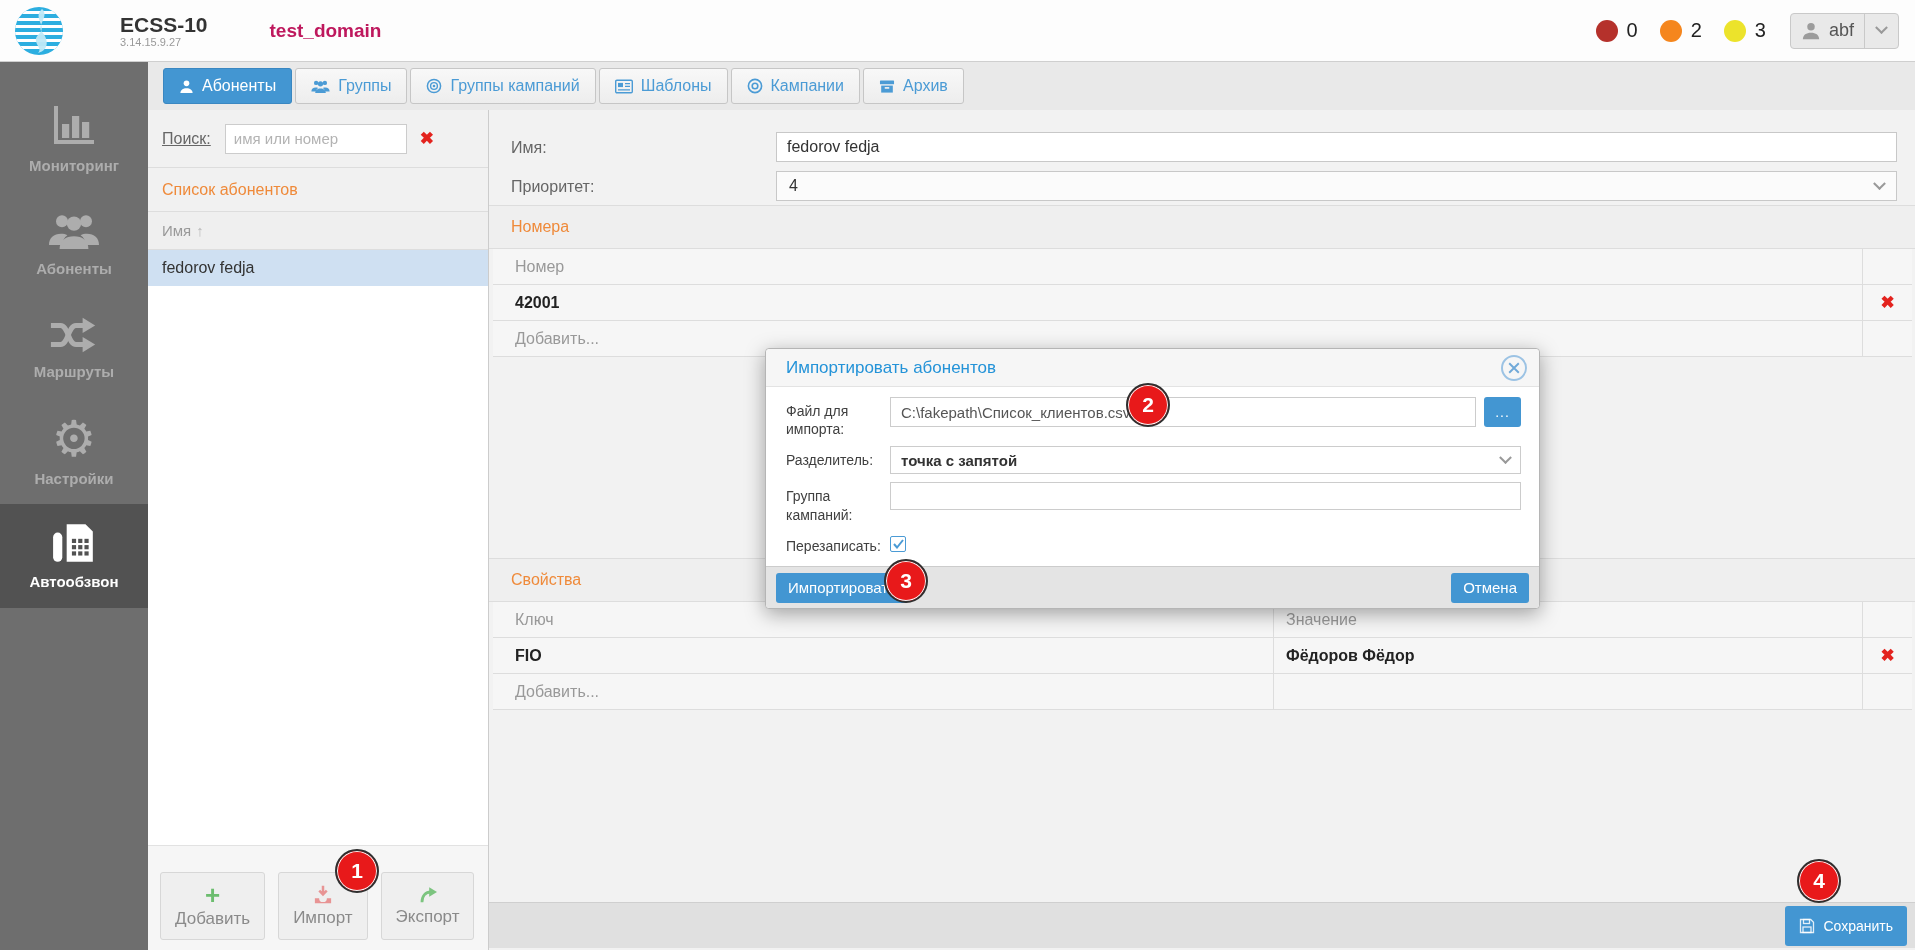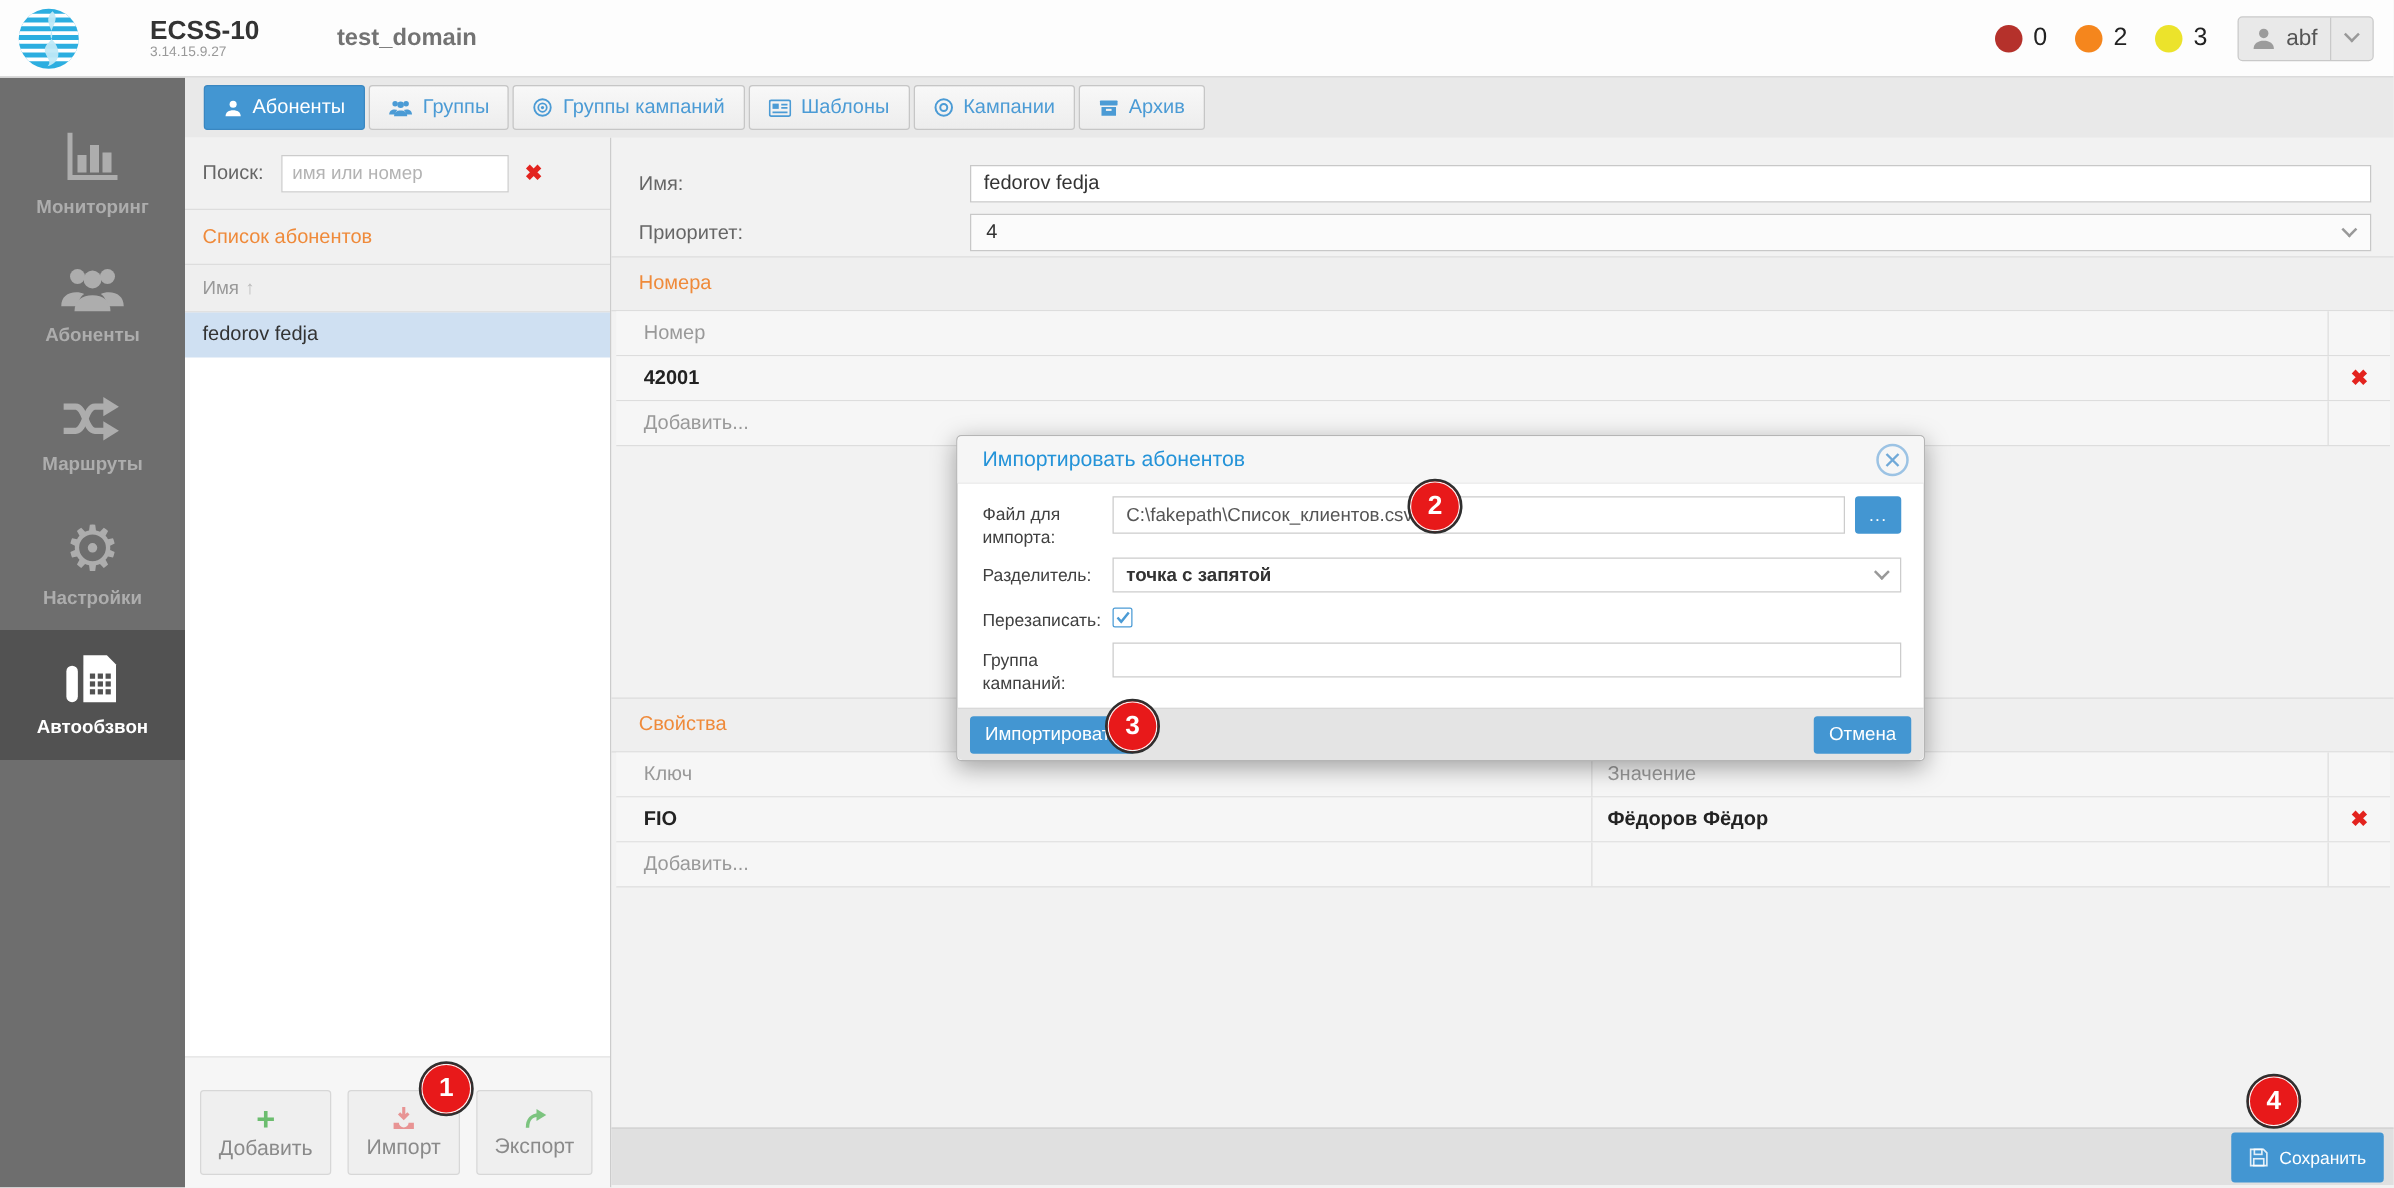--- a/index.html
+++ b/index.html
@@ -5,21 +5,21 @@
   * { margin:0; padding:0; box-sizing:border-box; }
   html,body { width:1915px; height:950px; }
   body { position:relative; font-family:"Liberation Sans",sans-serif; background:#f1f1f1; overflow:hidden; }
 
   
   .header { position:absolute; left:0; top:0; width:1915px; height:62px; background:#fdfdfd; border-bottom:1px solid #cfcfcf; display:flex; align-items:center; z-index:5; }
   .logo { margin-left:14px; width:50px; height:50px; flex-shrink:0; }
   .app-block { margin-left:56px; line-height:1.1; }
   .app-name { font-size:21px; font-weight:bold; color:#333; }
   .app-version { font-size:11px; color:#999; }
-  .domain-title { margin-left:62px; font-size:19px; font-weight:bold; color:#737373; }
+  .domain-title { margin-left:62px; font-size:19px; font-weight:bold; color:#be185d; }
   .header-right { margin-left:auto; display:flex; align-items:center; margin-right:16px; }
   .status-item { display:flex; align-items:center; gap:9px; font-size:20px; color:#222; margin-left:22px; }
   .dot { width:22px; height:22px; border-radius:50%; }
   .user-btn { display:flex; align-items:center; height:36px; background:#e9e9e9; border:1px solid #c9c9c9; border-radius:4px; padding-left:10px; color:#555; font-size:18px; margin-left:24px; }
   .user-btn .uname { margin:0 10px 0 8px; }
   .user-chev { width:34px; height:34px; border-left:1px solid #c9c9c9; display:flex; align-items:center; justify-content:center; }
   .chev { width:9px; height:9px; border-right:2px solid #999; border-bottom:2px solid #999; transform:rotate(45deg) translate(-2px,-2px); }
 
   
   .sidebar { position:absolute; left:0; top:62px; width:148px; height:888px; background:#6e6e6e; padding-top:26px; z-index:4; }
@@ -29,21 +29,21 @@
   .glyph-gear { font-size:50px; line-height:44px; font-family:"DejaVu Sans",sans-serif; }
 
   
   .tabbar { position:absolute; left:148px; top:62px; width:1767px; height:48px; background:#e9e9e9; display:flex; align-items:center; padding-left:15px; gap:3px; z-index:3; }
   .tab { height:36px; display:flex; align-items:center; gap:8px; padding:0 15px; font-size:16px; color:#4b9bd5; background:linear-gradient(#f8f8f8,#ededed); border:1px solid #c6c6c6; border-radius:3px; cursor:pointer; }
   .tab.active { background:#4396d2; color:#fff; border-color:#3a87c1; }
 
   
   .left-panel { position:absolute; left:148px; top:110px; width:341px; height:840px; background:#fff; border-right:1px solid #ccc; z-index:2; }
   .search-row { height:58px; background:#f1f1f1; border-bottom:1px solid #ddd; display:flex; align-items:center; padding:0 14px; }
-  .search-label { font-size:16px; color:#666; }
+  .search-label { font-size:16px; color:#666;text-decoration:underline; }
   .search-input { margin-left:14px; width:182px; height:30px; border:1px solid #ccc; background:#fff; padding:0 8px; font-size:15px; color:#b91c1c; outline:none; }
   .search-input::placeholder { color:#b3b3b3; }
   .x-red { color:#e3231e; font-size:17px; font-weight:bold; line-height:1; cursor:pointer; }
   .search-row .x-red { margin-left:13px; }
   .list-title-row { height:44px; background:#f1f1f1; border-bottom:1px solid #ddd; display:flex; align-items:center; padding:0 14px; color:#ef8a3a; font-size:16px; }
   .name-header-row { height:38px; background:#efefef; border-bottom:1px solid #ddd; display:flex; align-items:center; padding:0 14px; color:#999; font-size:15px; gap:5px; cursor:pointer; }
   .sort-arrow { color:#bbb; font-size:15px; }
   .sub-row { height:36px; background:#cfe0f2; display:flex; align-items:center; padding:0 14px; font-size:16px; color:#333; cursor:pointer; }
   .left-footer { position:absolute; left:0; bottom:0; width:100%; height:105px; background:#f6f6f6; border-top:1px solid #e2e2e2; display:flex; align-items:flex-end; padding:0 0 10px 12px; gap:13px; }
   .action-btn { min-width:82px; height:68px; background:#efefef; border:1px solid #d7d7d7; border-radius:3px; display:flex; flex-direction:column; align-items:center; justify-content:center; gap:3px; color:#8a8a8a; font-size:17px; padding:0 14px; cursor:pointer; }
@@ -376,35 +376,35 @@
     <div class="m-row">
       <span class="m-label">Разделитель:</span>
       <div class="m-ctl">
         <div class="m-sel">
           <span>точка с запятой</span>
           <span class="chev"></span>
         </div>
       </div>
     </div>
     <div class="m-row">
+      <span class="m-label">Группа кампаний:</span>
+      <div class="m-ctl">
+          <div class="m-inp"></div>
+        </div>
+    </div>
+    <div class="m-row">
       <span class="m-label">Перезаписать:</span>
       <div class="m-ctl">
         <span class="checkbox">
           <svg width="11" height="10" viewBox="0 0 11 10">
               <path d="M1 5l3 3.5L10 1" fill="none" stroke="#4b9bd5" stroke-width="2"></path>
             </svg>
         </span>
       </div>
     </div>
-    <div class="m-row">
-      <span class="m-label">Группа кампаний:</span>
-      <div class="m-ctl">
-          <div class="m-inp"></div>
-        </div>
-    </div>
   </div>
   <div class="modal-footer">
     <div class="btn-blue">Импортировать</div>
     <div class="btn-blue btn-cancel">Отмена</div>
   </div>
 </div>
 
 <div class="callout co1">1</div>
 <div class="callout co2">2</div>
 <div class="callout co3">3</div>

